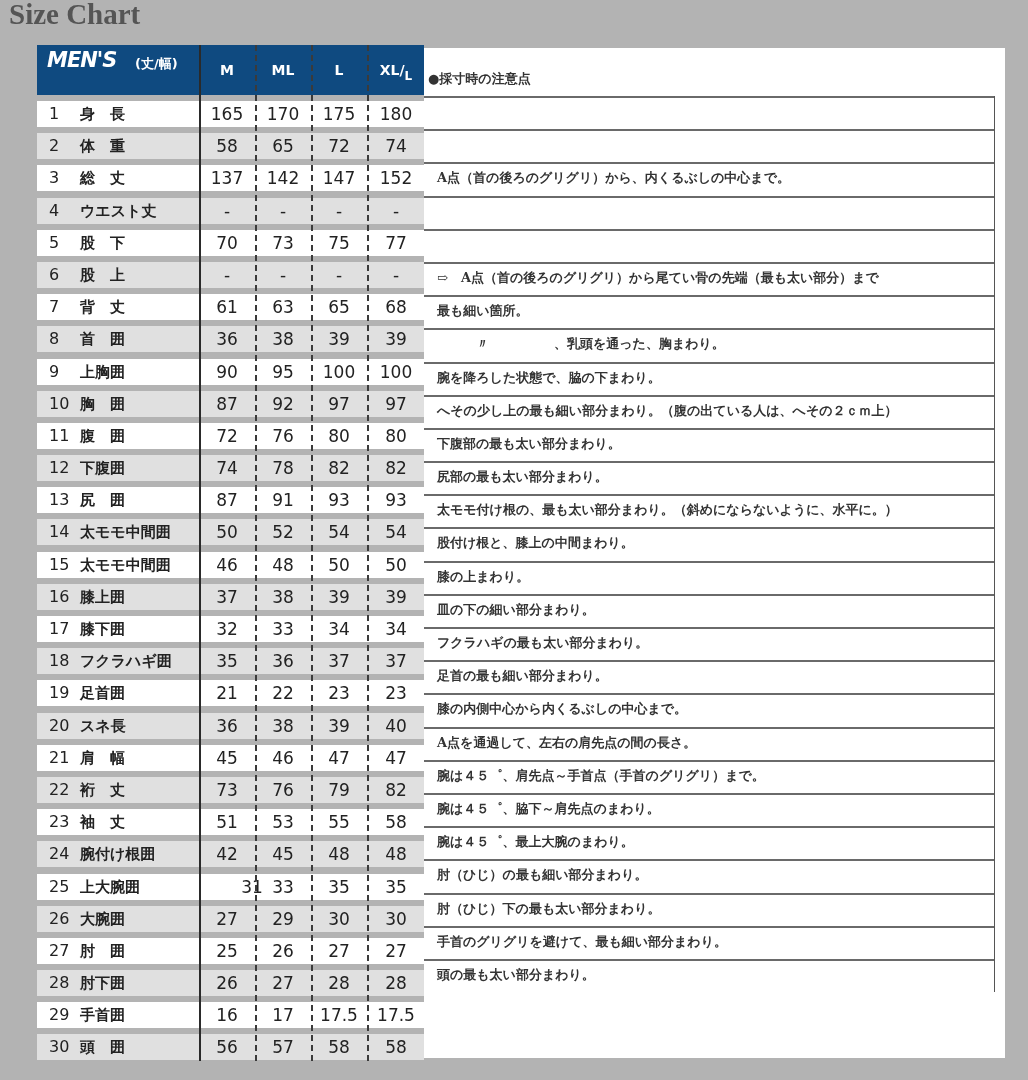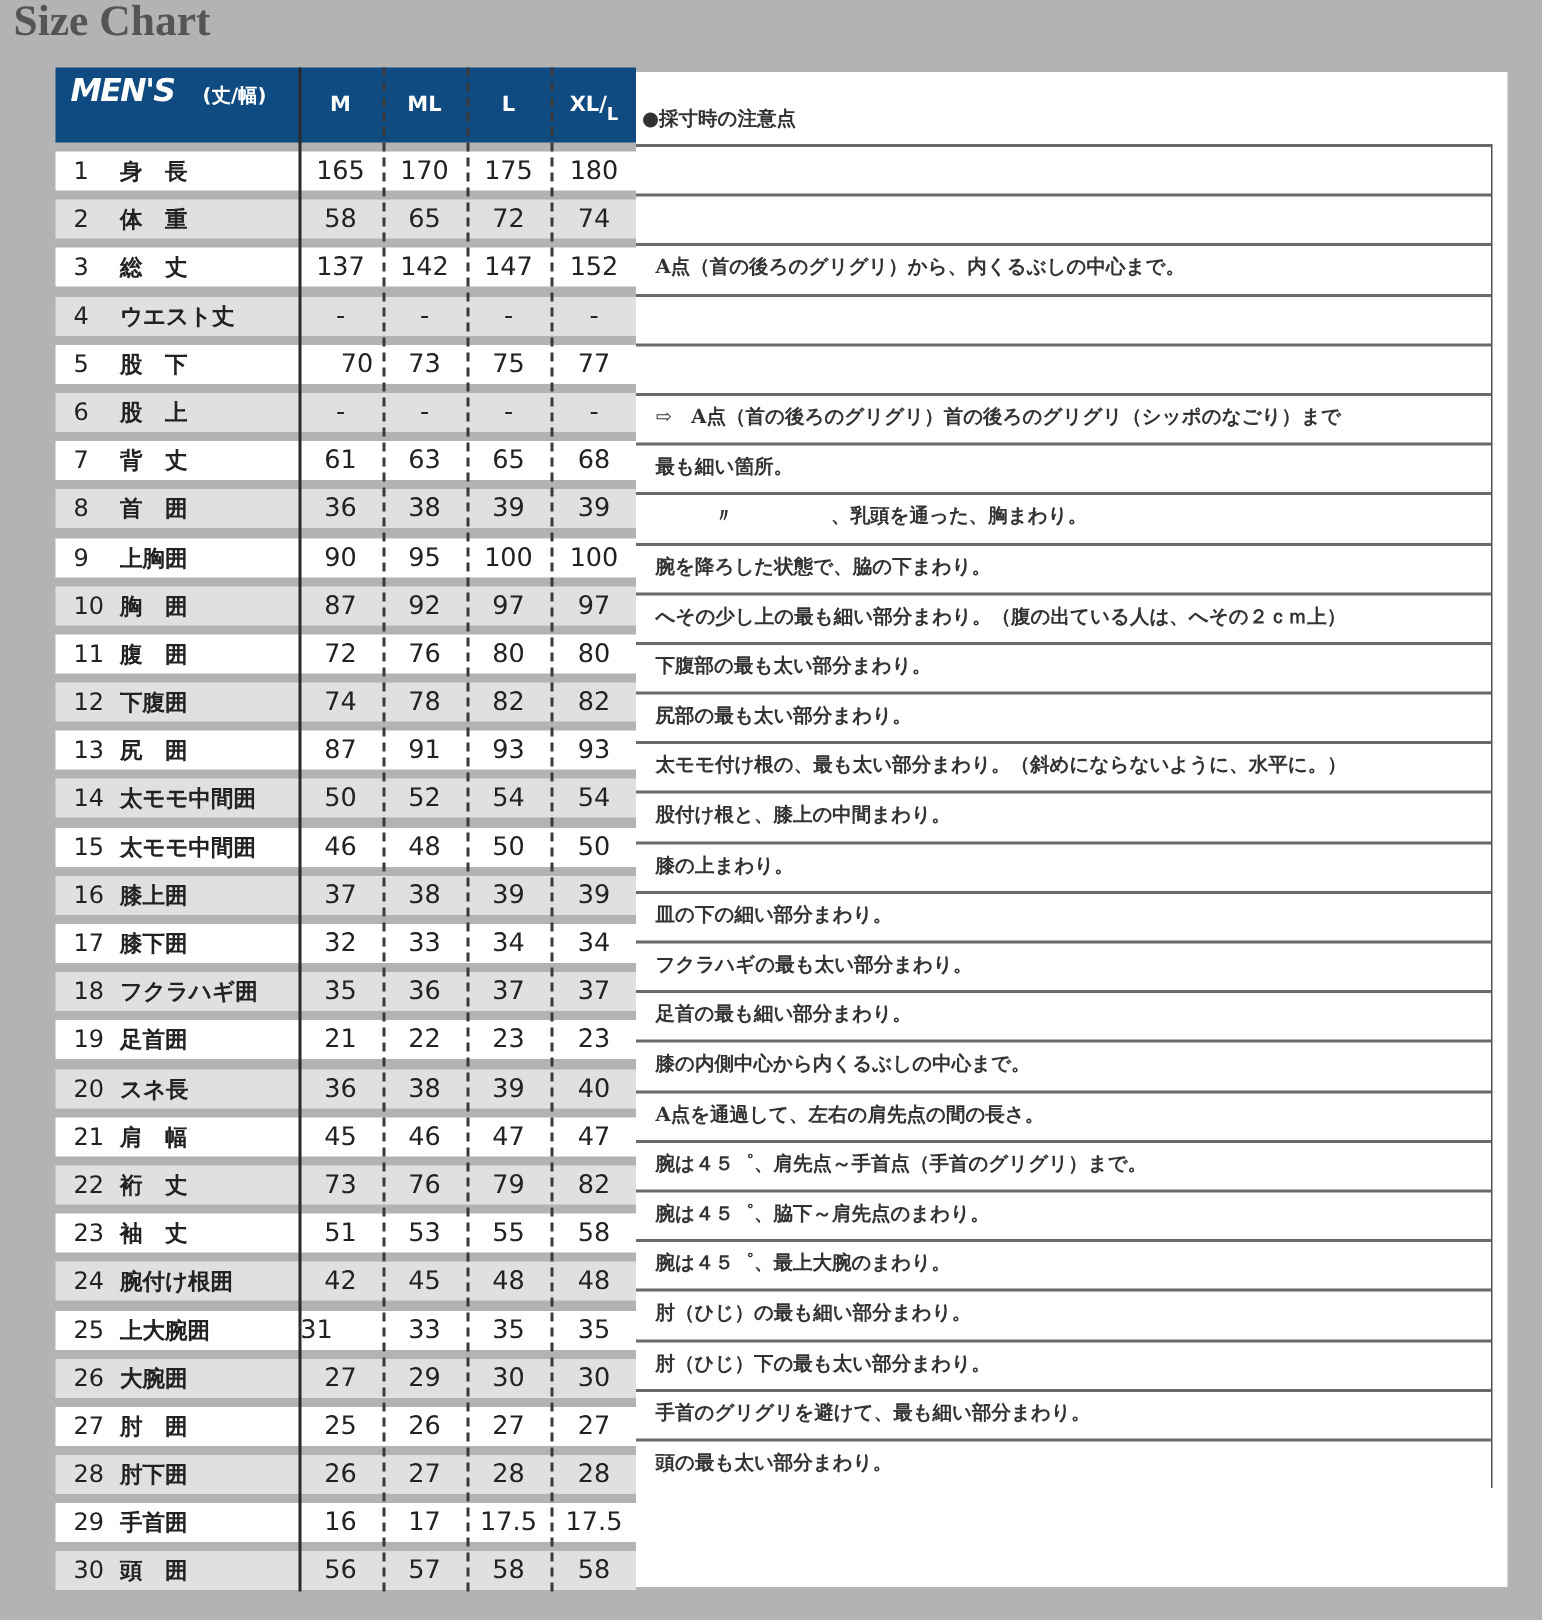--- a/index.html
+++ b/index.html
@@ -153,21 +153,21 @@
         <span class="name">ウエスト丈</span>
         <span class="val" style="left: 163px;">-</span>
         <span class="val" style="left: 219px;">-</span>
         <span class="val" style="left: 275px;">-</span>
         <span class="val" style="left: 332px;">-</span>
       </div>
       <div class="row odd">
         <div class="band"></div>
         <span class="num">5</span>
         <span class="name">股　下</span>
-        <span class="val" style="left: 163px; padding-left: 11px;">70</span>
+        <span class="val" style="left: 163px;">70</span>
         <span class="val" style="left: 219px;">73</span>
         <span class="val" style="left: 275px;">75</span>
         <span class="val" style="left: 332px;">77</span>
       </div>
       <div class="row even">
         <div class="band"></div>
         <span class="num">6</span>
         <span class="name">股　上</span>
         <span class="val" style="left: 163px;">-</span>
         <span class="val" style="left: 219px;">-</span>
@@ -333,21 +333,21 @@
         <span class="name">腕付け根囲</span>
         <span class="val" style="left: 163px;">42</span>
         <span class="val" style="left: 219px;">45</span>
         <span class="val" style="left: 275px;">48</span>
         <span class="val" style="left: 332px;">48</span>
       </div>
       <div class="row odd">
         <div class="band"></div>
         <span class="num">25</span>
         <span class="name">上大腕囲</span>
-        <span class="val" style="left: 147px;">31</span>
+        <span class="val" style="left: 163px; padding-left: 25px;">31</span>
         <span class="val" style="left: 219px;">33</span>
         <span class="val" style="left: 275px;">35</span>
         <span class="val" style="left: 332px;">35</span>
       </div>
       <div class="row even">
         <div class="band"></div>
         <span class="num">26</span>
         <span class="name">大腕囲</span>
         <span class="val" style="left: 163px;">27</span>
         <span class="val" style="left: 219px;">29</span>
@@ -409,21 +409,21 @@
       <div class="note">
         <span>A点（首の後ろのグリグリ）から、内くるぶしの中心まで。</span>
       </div>
       <div class="note">
         <span></span>
       </div>
       <div class="note">
         <span></span>
       </div>
       <div class="note">
-        <span>⇨　A点（首の後ろのグリグリ）首の後ろのグリグリ（シッポのなごり）まで</span>
+        <span>⇨　A点（首の後ろのグリグリ）から尾てい骨の先端（最も太い部分）まで</span>
       </div>
       <div class="note">
         <span>最も細い箇所。</span>
       </div>
       <div class="note">
         <span>　　　〃　　　　　、乳頭を通った、胸まわり。</span>
       </div>
       <div class="note">
         <span>腕を降ろした状態で、脇の下まわり。</span>
       </div>

